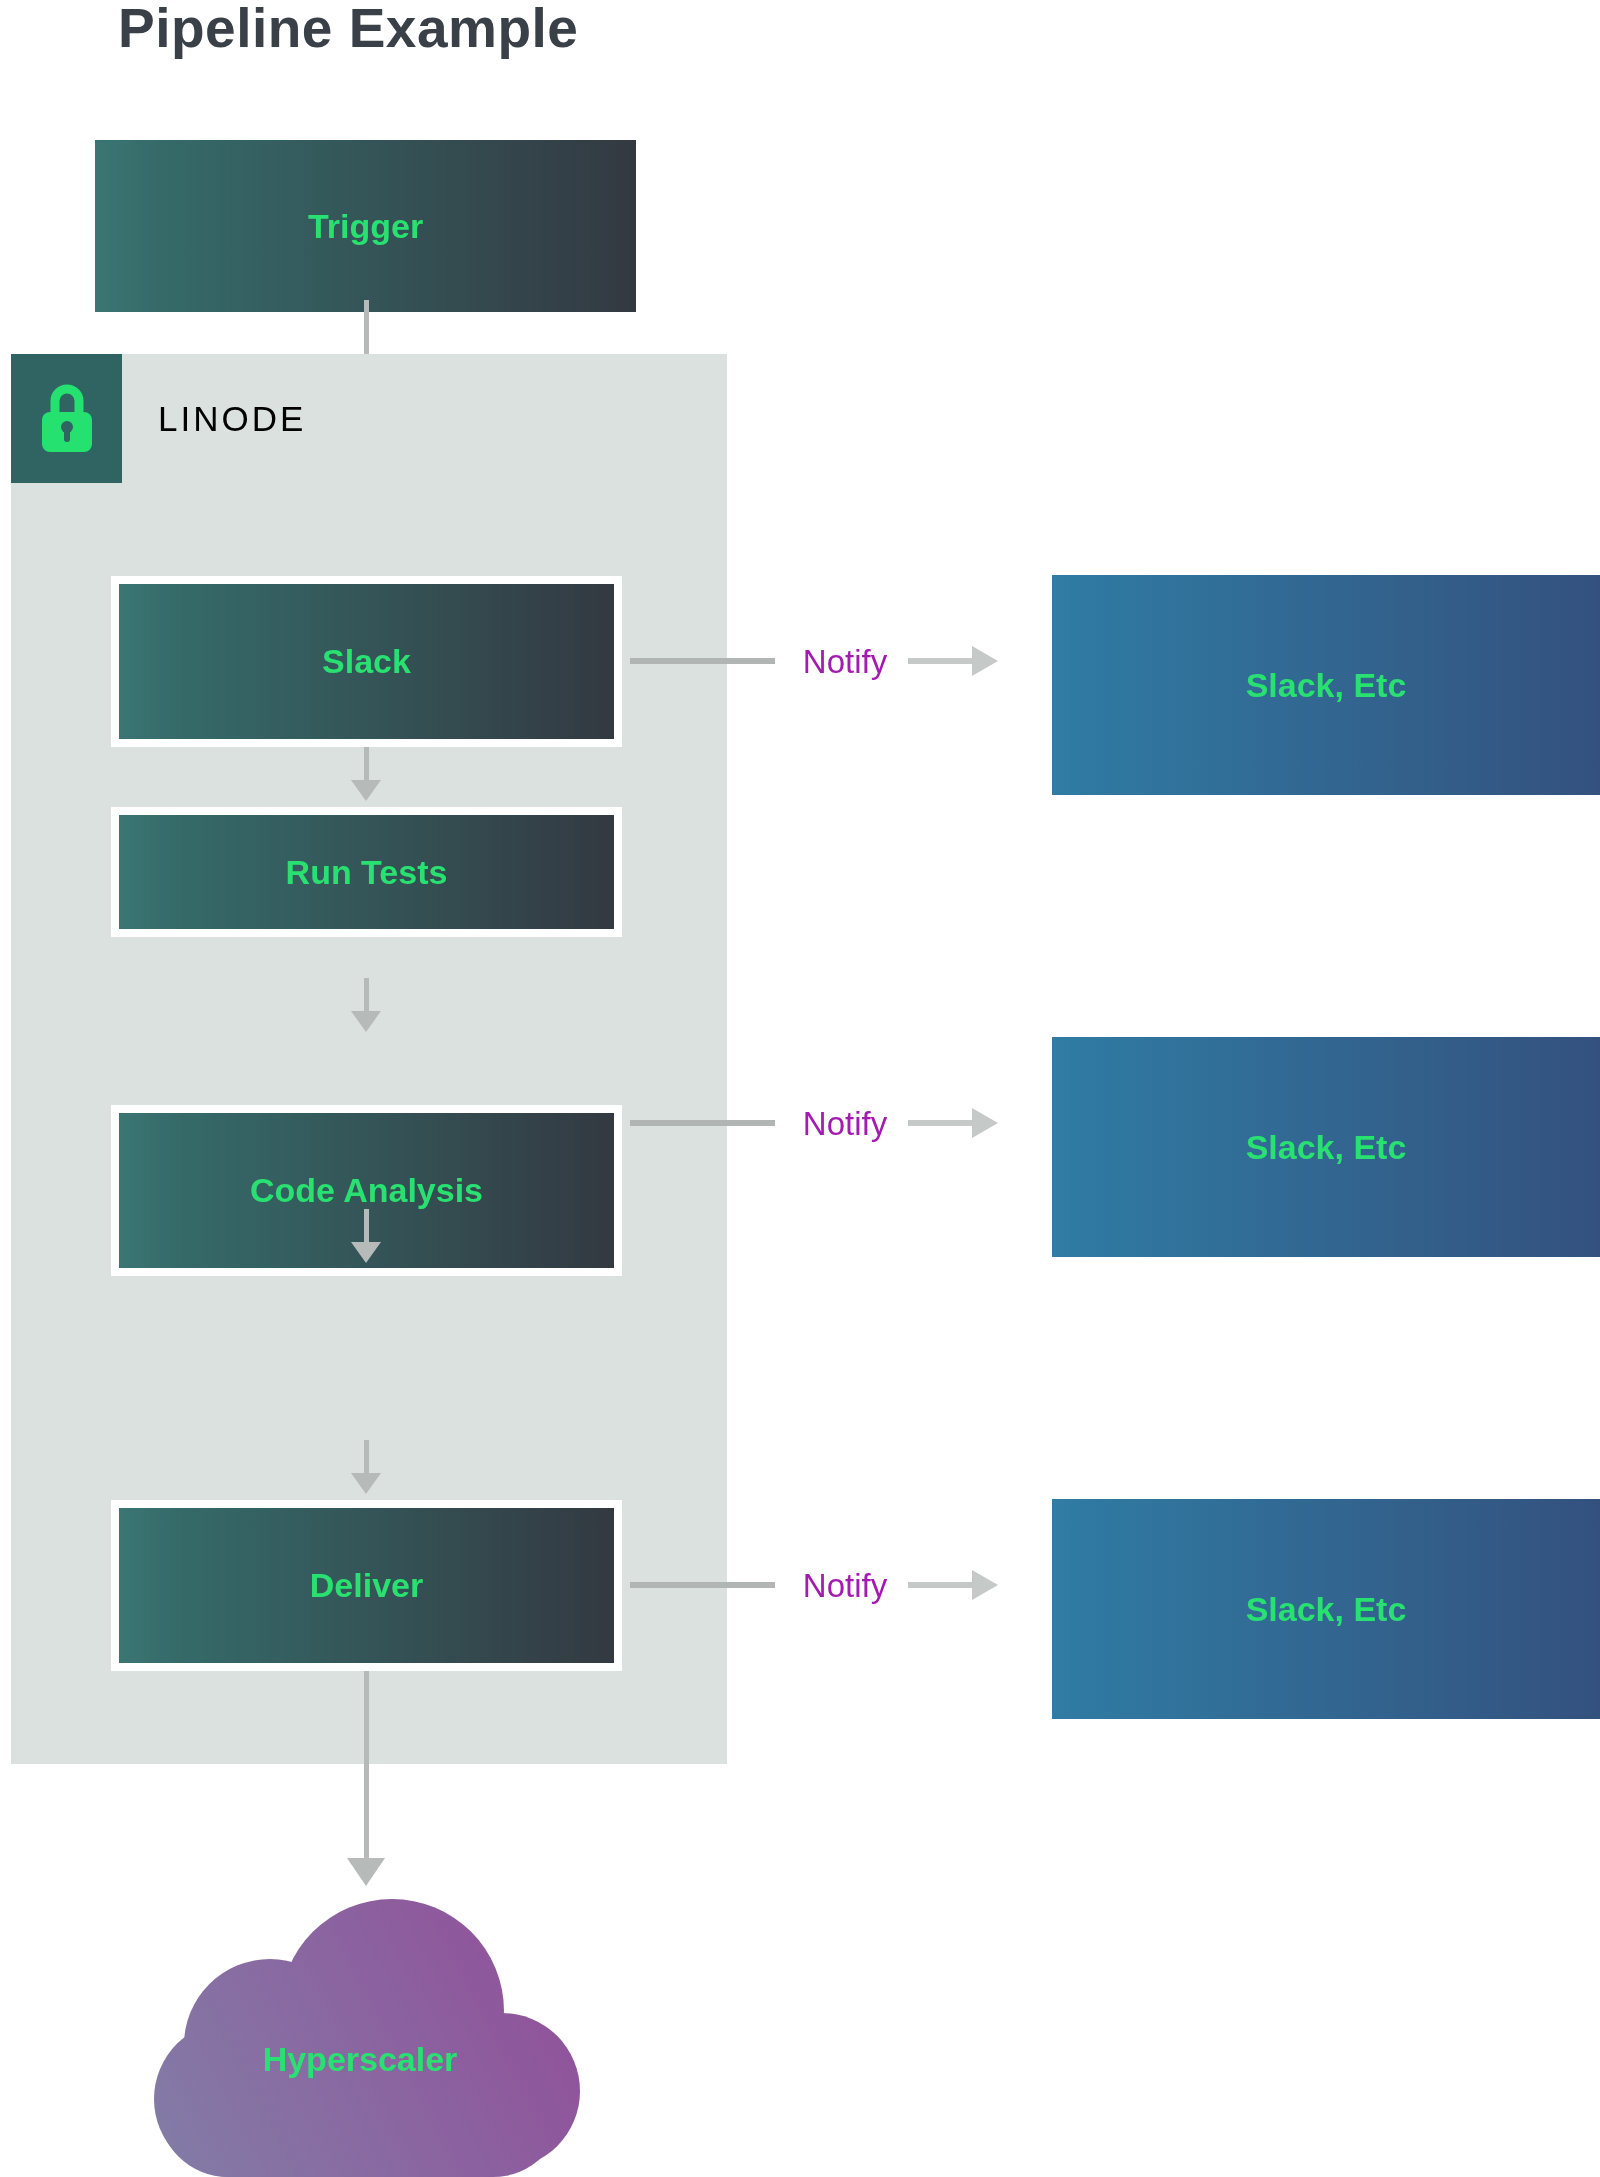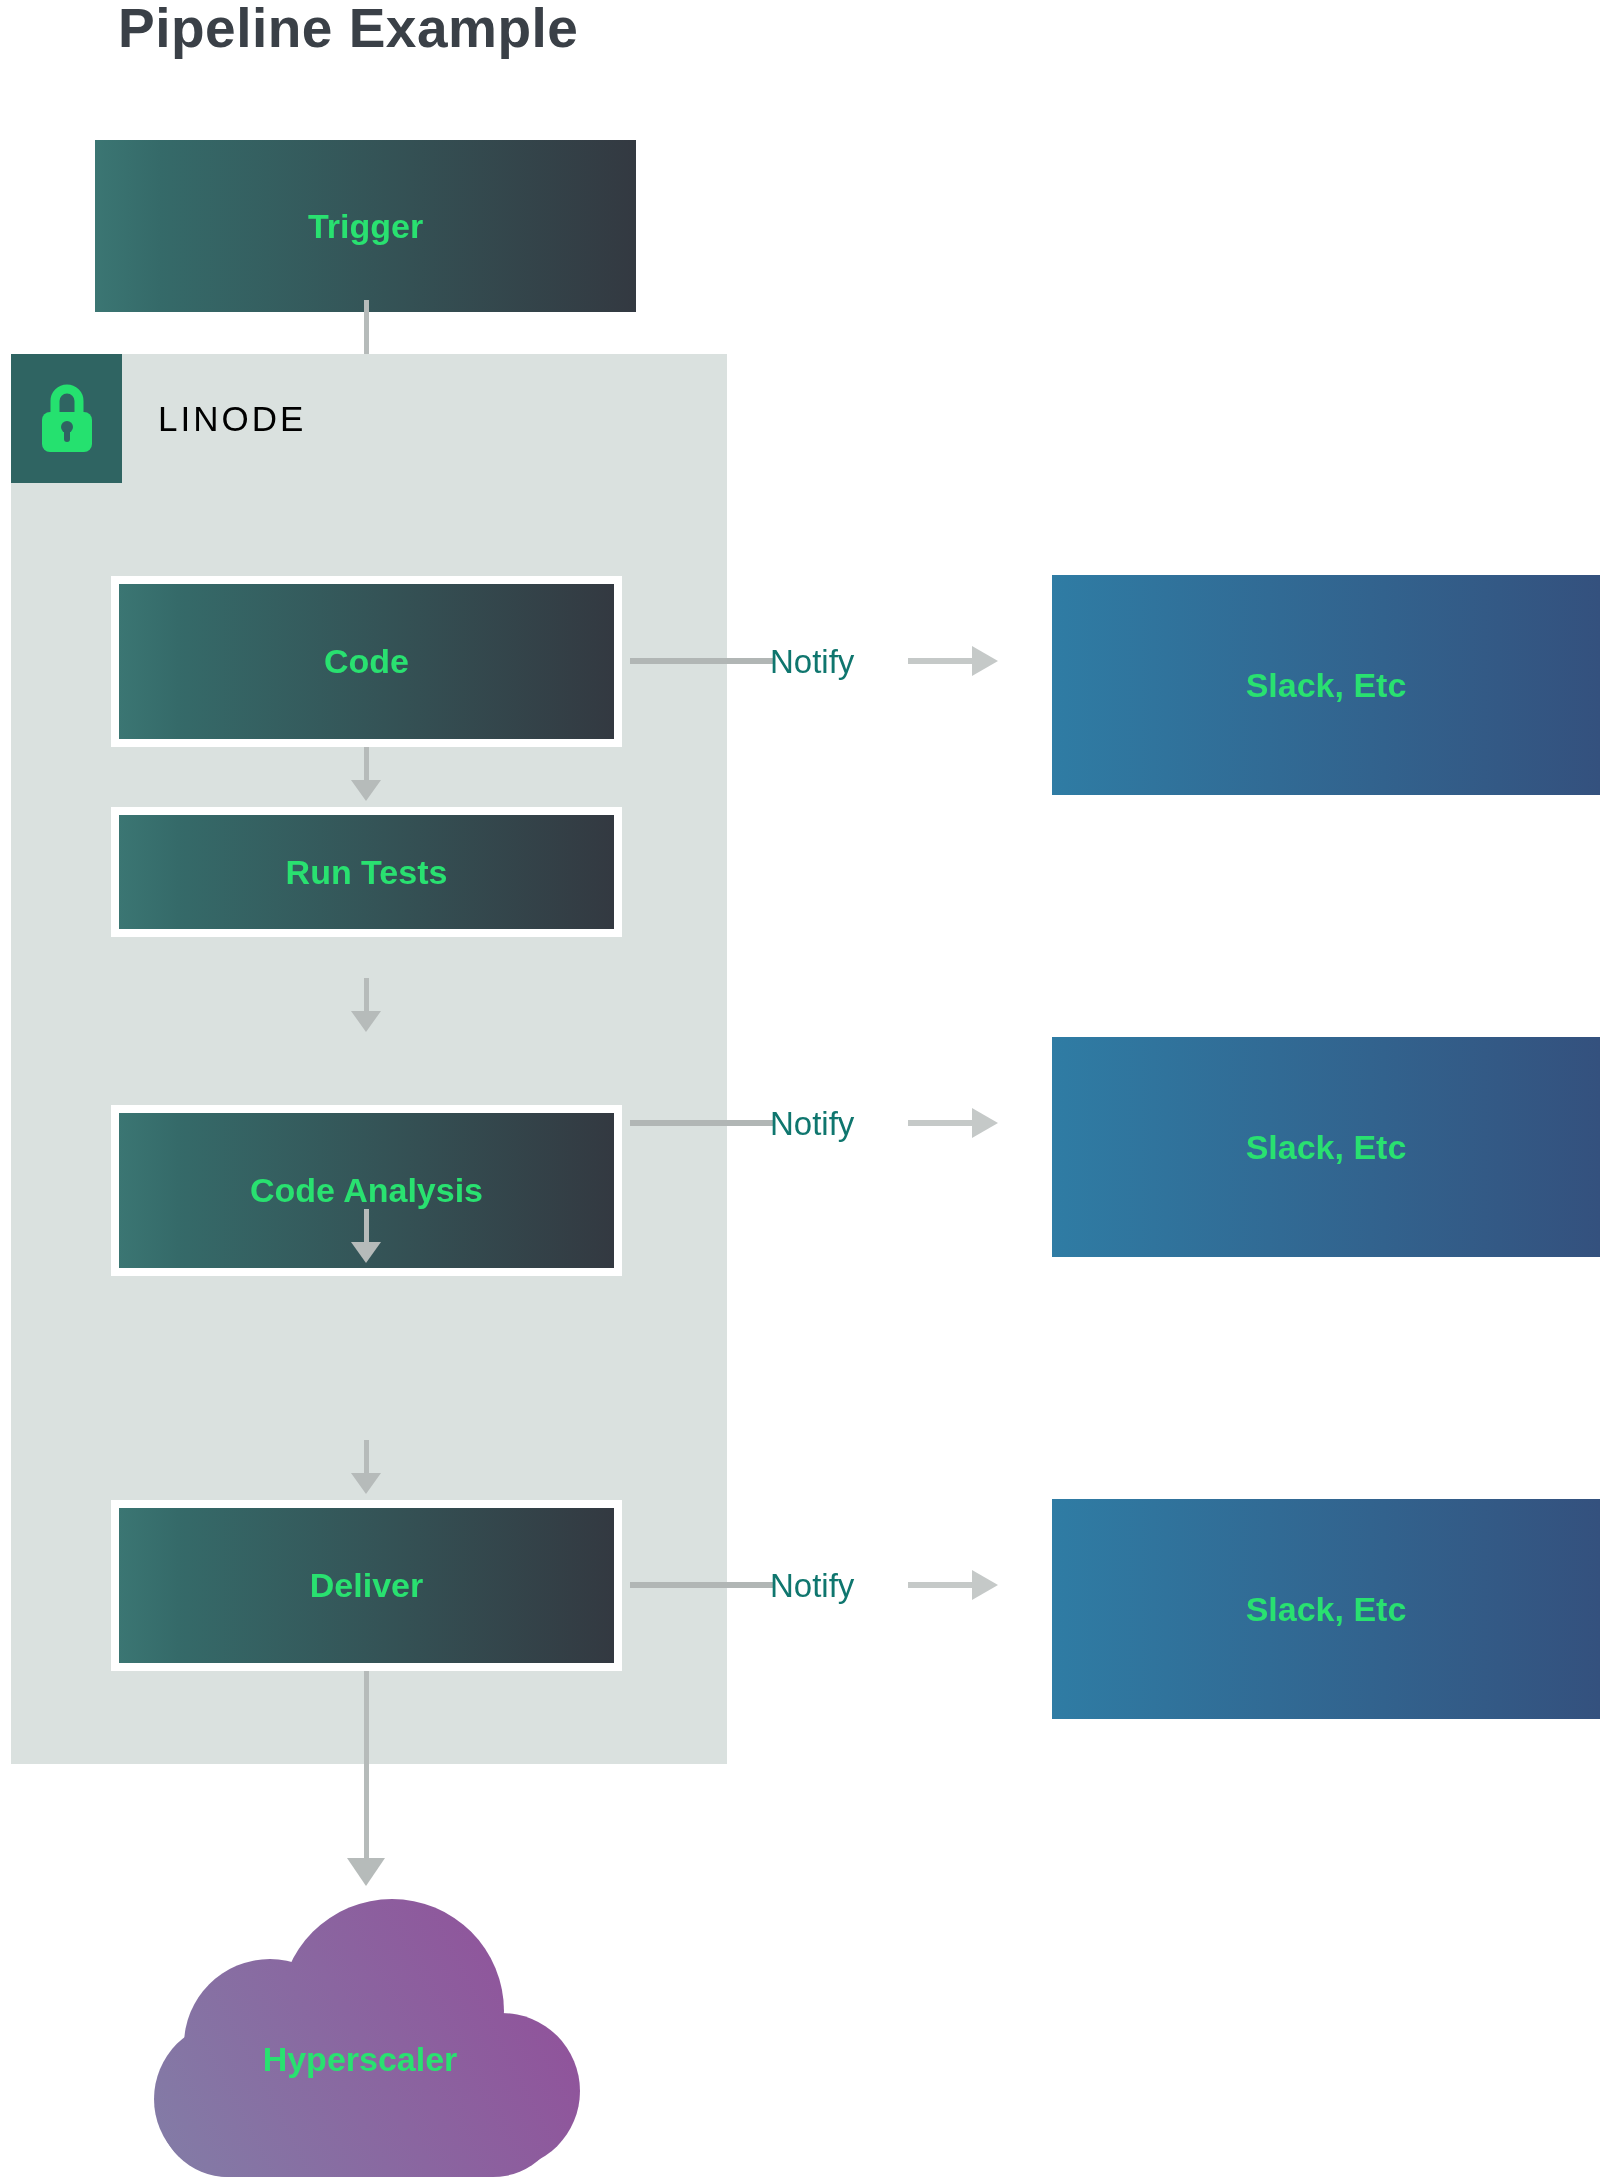--- a/index.html
+++ b/index.html
@@ -51,22 +51,22 @@
     border-top:21px solid #b6bbba;
   }
   .hline { position:absolute; height:6px; background:#b1b6b5; }
   .hshaft { position:absolute; height:6px; background:#c5c9c8; }
   .rhead {
     position:absolute; width:0; height:0;
     border-top:15px solid transparent; border-bottom:15px solid transparent;
     border-left:26px solid #c5c9c8;
   }
   .notify-label {
-    position:absolute; width:150px; text-align:left;
-    font-size:33px; color:#0f766e; font-weight:400;
+    position:absolute; width:150px; text-align:center;
+    font-size:33px; color:#a21caf; font-weight:400;
   }
   .cloud-wrap { position:absolute; left:140px; top:1893px; width:440px; height:284px; }
   .cloud-label {
     position:absolute; left:140px; top:2040px; width:440px; text-align:center;
   }
 </style>
 </head>
 <body>
 
 <div class="canvas">
@@ -88,21 +88,21 @@
         <path d="M16 32 V19 a12 12 0 0 1 24 0 V32" fill="none" stroke="#25e16f" stroke-width="9"></path>
         <rect x="3" y="30" width="50" height="40" rx="8" fill="#25e16f"></rect>
         <circle cx="28" cy="45" r="6" fill="#2f6462"></circle>
         <rect x="25" y="47" width="6" height="13" rx="3" fill="#2f6462"></rect>
       </svg>
     </div>
     <div class="linode-label">LINODE</div>
   </div>
 
   <div class="stagebox bordered" style="left:111px; top:576px; width:511px; height:171px;">
-    <span class="green-label">Code</span>
+    <span class="green-label">Slack</span>
   </div>
 
   <div>
     <div class="vshaft" style="left:364px; top:747px; height:33px;"></div>
     <div class="vhead-sm" style="left:351px; top:780px;"></div>
   </div>
 
   <div class="stagebox bordered" style="left:111px; top:807px; width:511px; height:130px;">
     <span class="green-label">Run Tests</span>
   </div>

